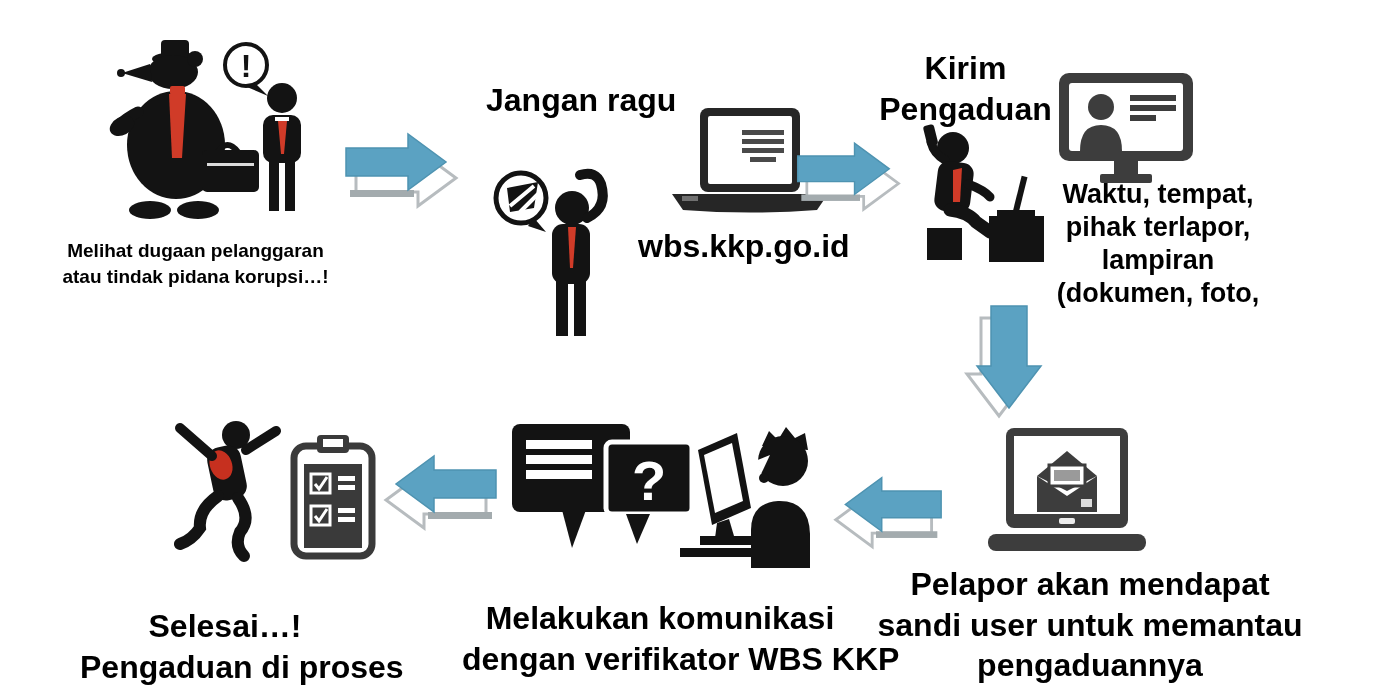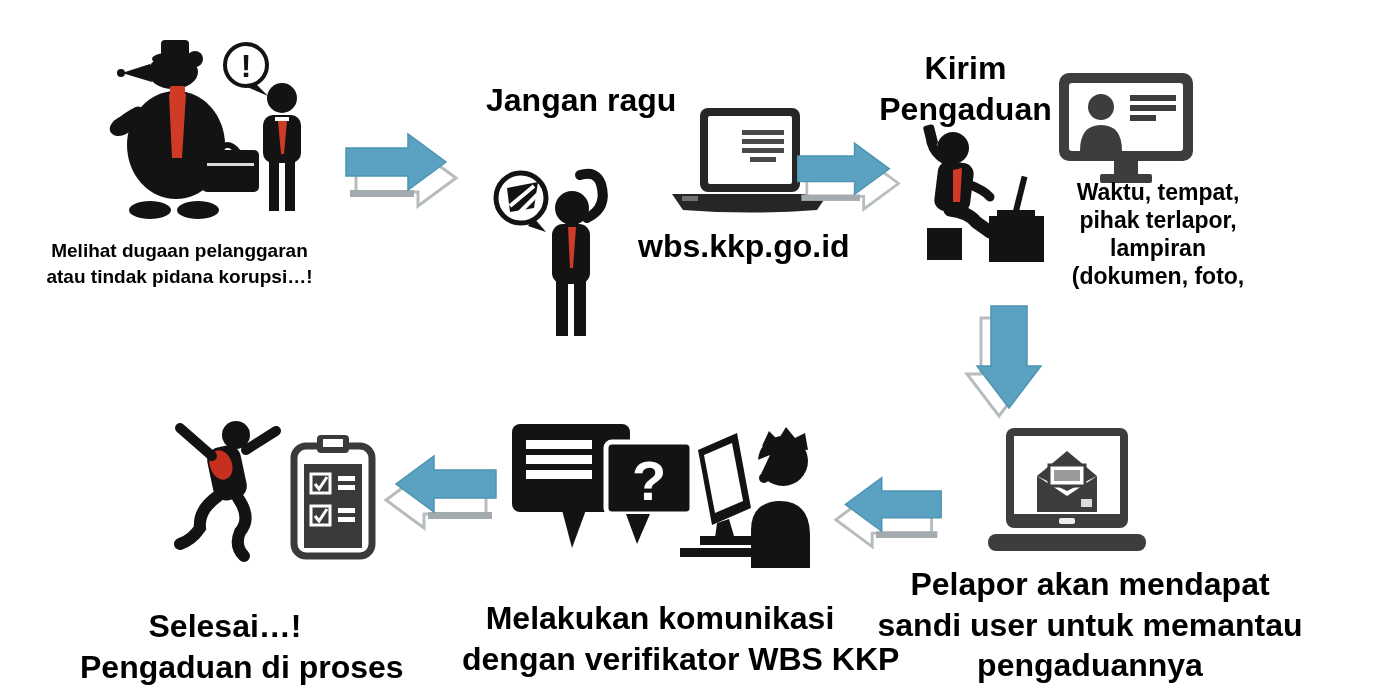--- a/index.html
+++ b/index.html
@@ -3,21 +3,21 @@
 <meta charset="utf-8">
 <style>
   html,body{margin:0;padding:0;background:#ffffff;}
   .canvas{
     position:relative;width:1400px;height:688px;background:#ffffff;overflow:hidden;
     font-family:"Liberation Sans",sans-serif;font-weight:700;color:#000;
   }
   .abs{position:absolute;}
   .caption{position:absolute;text-align:center;font-size:32px;line-height:1.27;letter-spacing:0;}
   .caption.small{font-size:19px;line-height:1.35;}
-  .caption.tight{font-size:23px;line-height:1.22;}
+  .caption.tight{font-size:27px;line-height:1.22;}
   .caption.left{text-align:left;}
   .cl{white-space:nowrap;}
   svg{display:block;}
   svg text{font-family:"Liberation Sans",sans-serif;font-weight:700;}
 </style>
 </head>
 <body>
 
 <div class="canvas">
 
@@ -47,21 +47,21 @@
       <polygon points="180,89 189,89 186,122 183,122" fill="#d03b28"></polygon>
       <rect x="171" y="129" width="10" height="50" fill="#131313"></rect>
       <rect x="187" y="129" width="10" height="50" fill="#131313"></rect>
     </g>
     <g>
       <circle cx="148" cy="33" r="21" fill="#ffffff" stroke="#131313" stroke-width="4"></circle>
       <polygon points="157,51 170,64 149,55" fill="#131313"></polygon>
       <text x="148" y="45" text-anchor="middle" font-size="32" fill="#131313">!</text>
     </g>
   </svg>
-  <div class="caption small" style="left:22px;top:238px;width:315px">
+  <div class="caption small" style="left:38px;top:238px;width:315px">
     <div class="cl">Melihat dugaan pelanggaran</div>
     <div class="cl">atau tindak pidana korupsi…!</div>
   </div>
 
   <svg class="abs" style="left:342px;top:130px" width="120" height="84" viewBox="0 0 120 84">
     <path d="M14,34 H76 V20 L114,48 L76,76 V62 H14 Z" fill="#ffffff" stroke="#b7bcbf" stroke-width="3"></path>
     <rect x="8" y="60" width="64" height="7" fill="#a3abae"></rect>
     <path d="M4,18 H66 V4 L104,32 L66,60 V46 H4 Z" fill="#5ba2c2" stroke="#4e93b1" stroke-width="1.5"></path>
   </svg>
 

